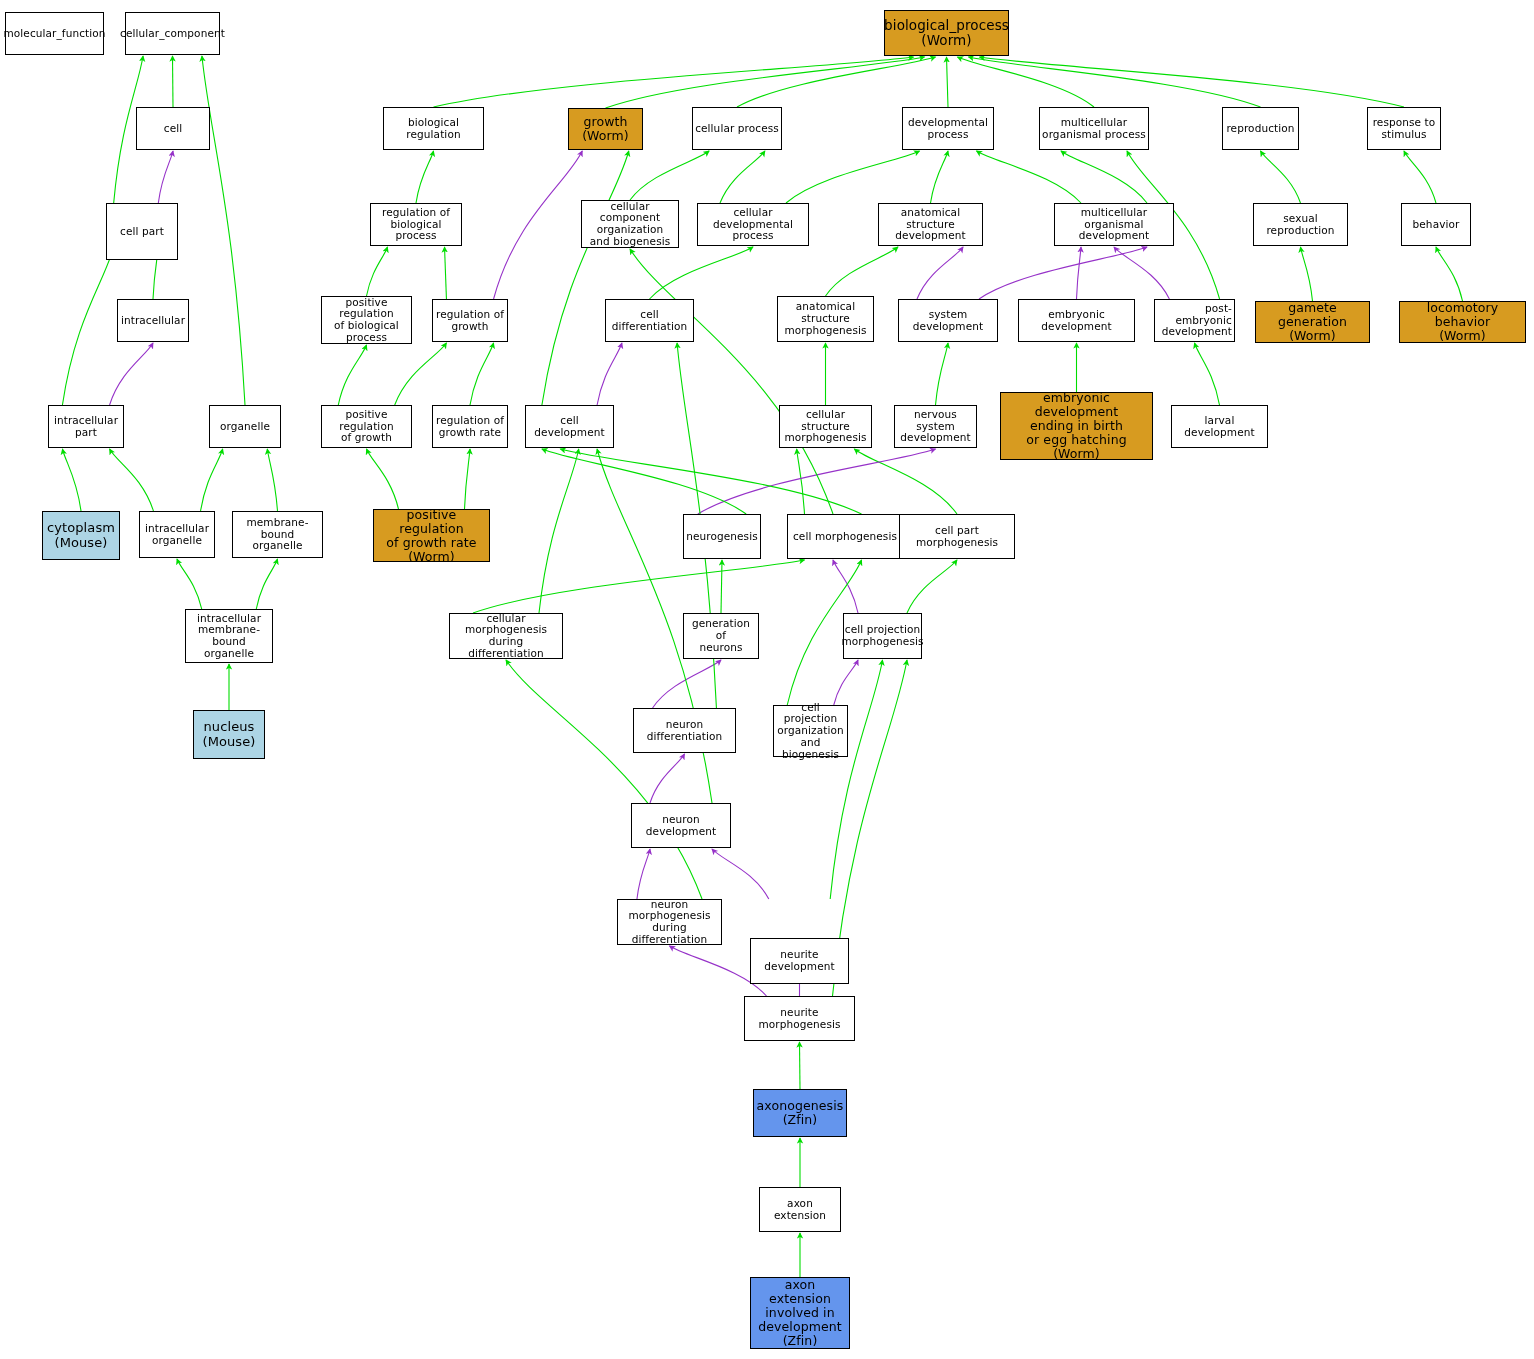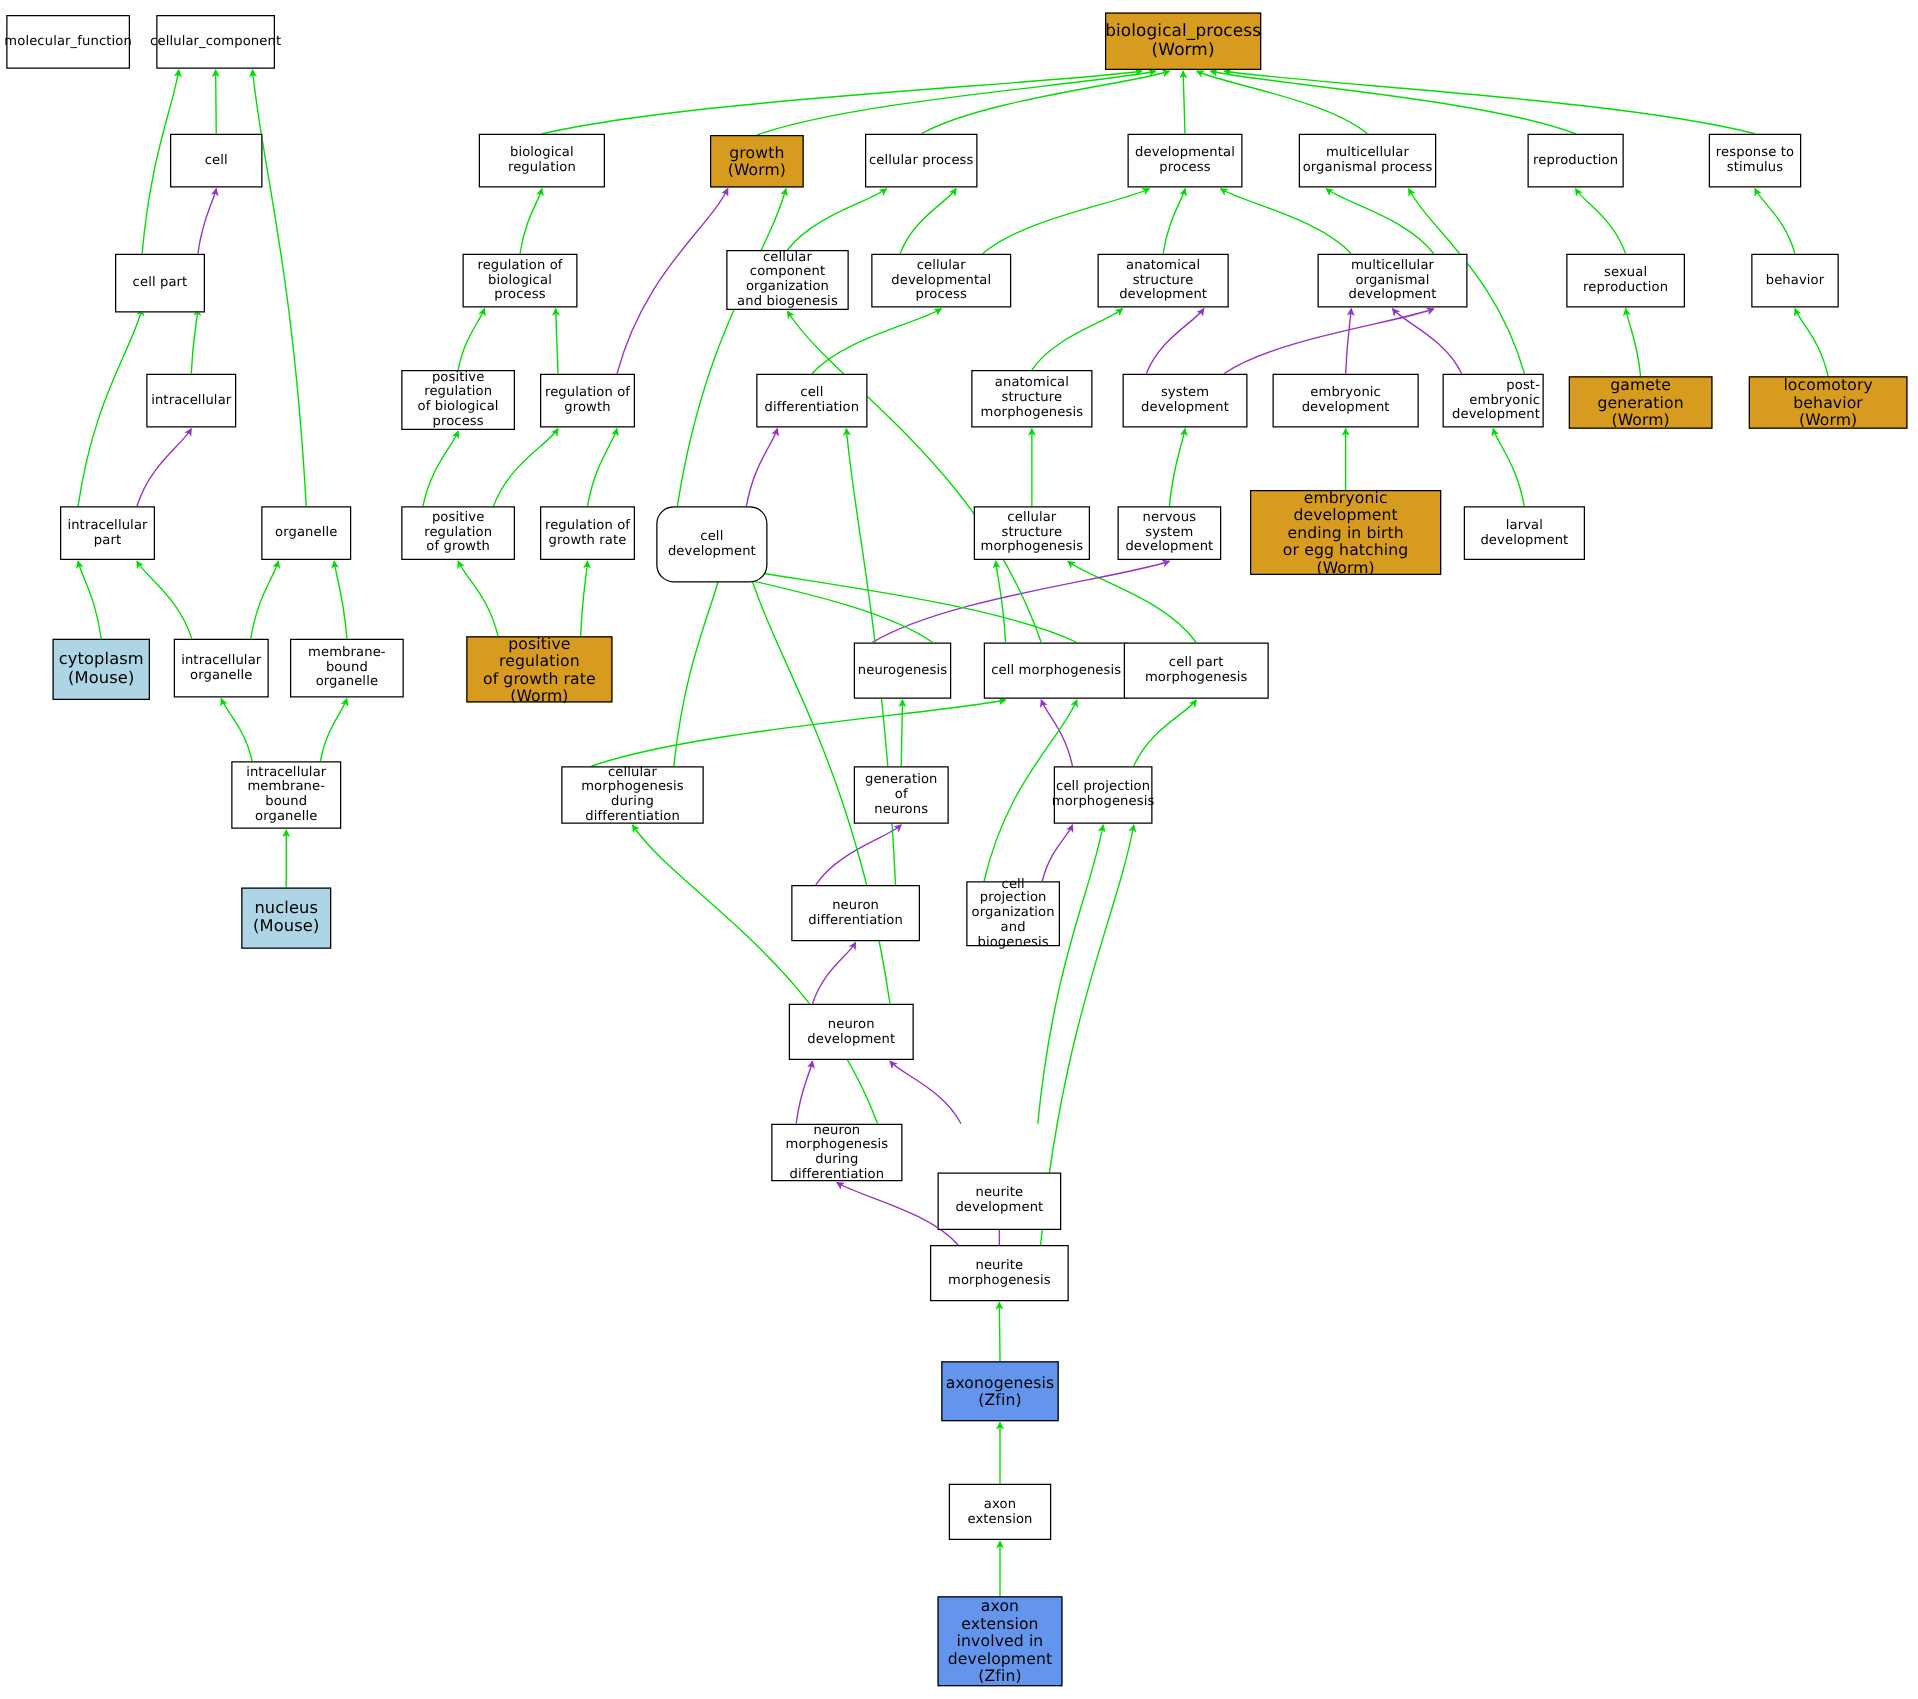--- a/index.html
+++ b/index.html
@@ -139,21 +139,21 @@
       <div class="node worm" style="left: 568px; top: 108px; width: 75px; height: 42px;">growth
 (Worm)</div>
       <div class="node" style="left: 692px; top: 107px; width: 90px; height: 43px;">cellular process</div>
       <div class="node" style="left: 902px; top: 107px; width: 92px; height: 43px;">developmental
 process</div>
       <div class="node" style="left: 1039px; top: 107px; width: 110px; height: 43px;">multicellular
 organismal process</div>
       <div class="node" style="left: 1222px; top: 107px; width: 77px; height: 43px;">reproduction</div>
       <div class="node" style="left: 1367px; top: 107px; width: 74px; height: 43px;">response to
 stimulus</div>
-      <div class="node" style="left: 92px; top: 203px; width: 72px; height: 47px;">cell part</div>
+      <div class="node" style="left: 106px; top: 203px; width: 72px; height: 57px;">cell part</div>
       <div class="node" style="left: 370px; top: 203px; width: 92px; height: 43px;">regulation of
 biological process</div>
       <div class="node" style="left: 581px; top: 200px; width: 98px; height: 48px;">cellular component
 organization
 and biogenesis</div>
       <div class="node" style="left: 697px; top: 203px; width: 112px; height: 43px;">cellular developmental
 process</div>
       <div class="node" style="left: 878px; top: 203px; width: 105px; height: 43px;">anatomical structure
 development</div>
       <div class="node" style="left: 1054px; top: 203px; width: 120px; height: 43px;">multicellular
@@ -177,21 +177,21 @@
 (Worm)</div>
       <div class="node worm" style="left: 1399px; top: 301px; width: 127px; height: 42px;">locomotory behavior
 (Worm)</div>
       <div class="node" style="left: 48px; top: 405px; width: 76px; height: 43px;">intracellular
 part</div>
       <div class="node" style="left: 209px; top: 405px; width: 72px; height: 43px;">organelle</div>
       <div class="node" style="left: 321px; top: 405px; width: 91px; height: 43px;">positive regulation
 of growth</div>
       <div class="node" style="left: 432px; top: 405px; width: 76px; height: 43px;">regulation of
 growth rate</div>
-      <div class="node" style="left: 525px; top: 405px; width: 89px; height: 61px; border-radius: 14px;">cell development</div>
+      <div class="node" style="left: 525px; top: 405px; width: 89px; height: 43px;">cell development</div>
       <div class="node" style="left: 779px; top: 405px; width: 93px; height: 43px;">cellular structure
 morphogenesis</div>
       <div class="node" style="left: 894px; top: 405px; width: 83px; height: 43px;">nervous system
 development</div>
       <div class="node worm" style="left: 1000px; top: 392px; width: 153px; height: 68px;">embryonic development
 ending in birth
 or egg hatching
 (Worm)</div>
       <div class="node" style="left: 1171px; top: 405px; width: 97px; height: 43px;">larval development</div>
       <div class="node mouse" style="left: 42px; top: 511px; width: 78px; height: 49px;">cytoplasm

